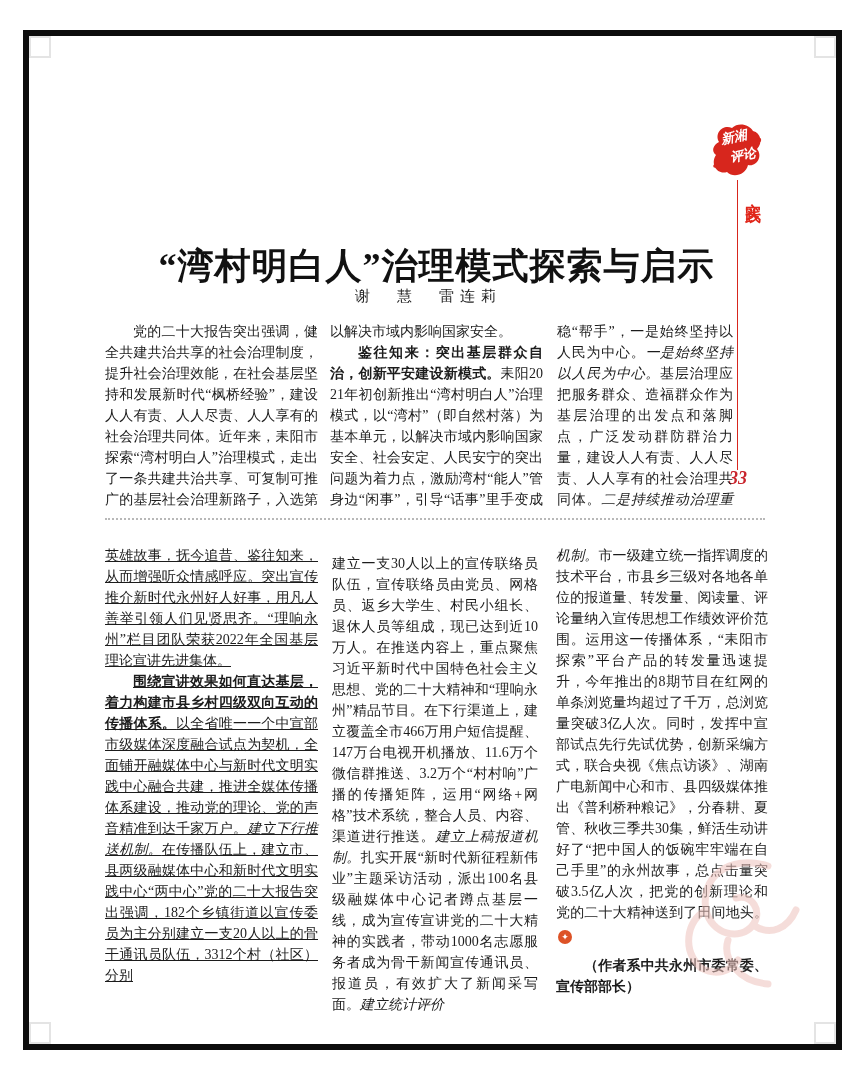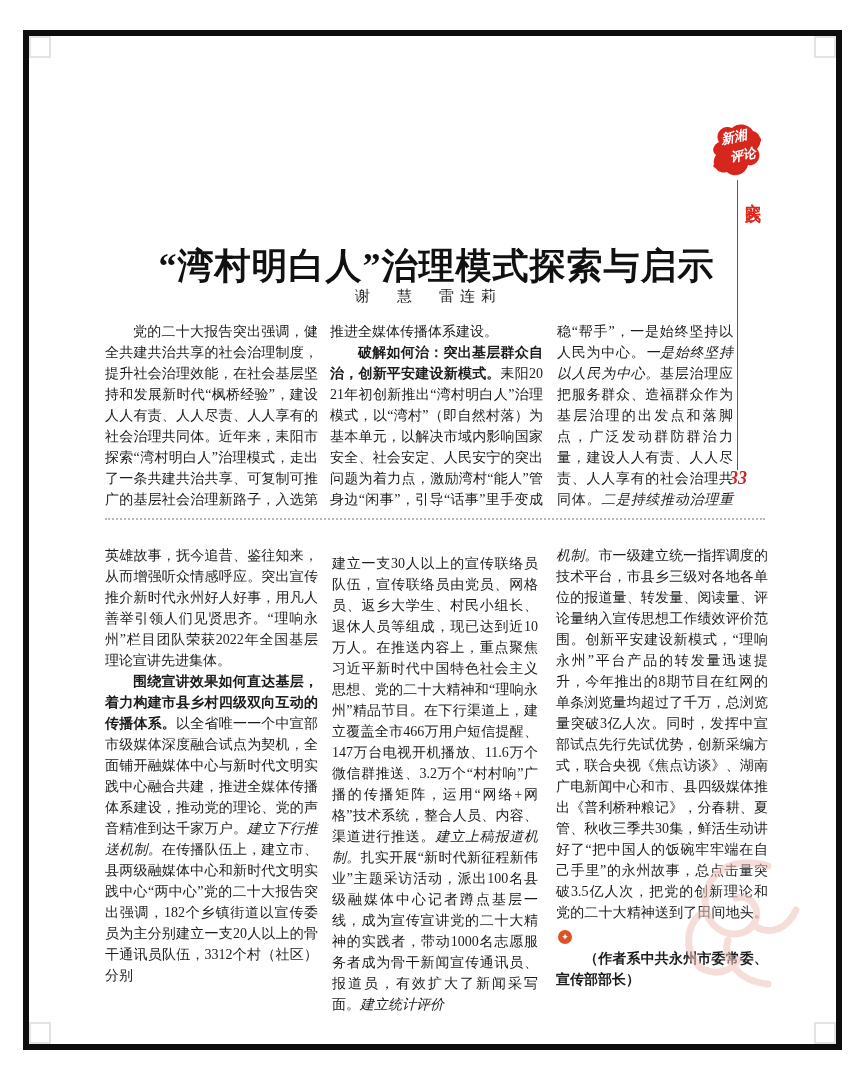--- a/index.html
+++ b/index.html
@@ -40,26 +40,26 @@
   }
 
   
   .cols{position:absolute;left:105px;display:flex;align-items:flex-start;}
   .top-cols{top:321px;width:663px;height:192px;overflow:hidden;}
   .bottom-cols{top:545px;width:663px;}
   .col{font-size:14px;line-height:21px;text-align:justify;word-break:break-all;color:#1c1c1c;}
   .tc1{width:213px;}
   .tc2{width:213px;margin-left:12px;}
   .tc3{width:176px;margin-left:14px;}
-  .bc1{width:213px;}
+  .bc1{width:213px;text-decoration:underline;}
   .bc2{width:206px;margin-left:14px;margin-top:8px;}
   .bc3{width:212px;margin-left:18px;}
   .para{margin:0;}
   .para.indent{text-indent:2em;}
-  .para.attribution{margin-top:4px;}
+  .para.attribution{margin-top:11px;}
   .run-b{font-family:"Liberation Sans","DejaVu Sans",sans-serif;font-weight:bold;}
   .run-i{font-style:italic;}
   .run-b2{font-family:"Liberation Sans","DejaVu Sans",sans-serif;font-weight:bold;}
   .end-mark{
     display:inline-block;width:14px;height:14px;border-radius:50%;
     background:#dd5226;color:#fff;font-size:9px;line-height:14px;text-align:center;
     vertical-align:-2px;margin-left:2px;font-family:"DejaVu Sans",sans-serif;
     text-indent:0;font-style:normal;
   }
 
@@ -91,40 +91,40 @@
 <div class="page-number">33</div>
 
 <h1 class="title">“湾村明白人”治理模式探索与启示</h1>
 <div class="authors">谢　慧　雷连莉</div>
 
 <div class="cols top-cols">
   <div class="col tc1">
       <p class="para indent"><span class="run-n">党的二十大报告突出强调，健全共建共治共享的社会治理制度，提升社会治理效能，在社会基层坚持和发展新时代“枫桥经验”，建设人人有责、人人尽责、人人享有的社会治理共同体。近年来，耒阳市探索“湾村明白人”治理模式，走出了一条共建共治共享、可复制可推广的基层社会治理新路子，入选第四</span></p>
     </div>
   <div class="col tc2">
-      <p class="para"><span class="run-n">推进全媒体传播体系建设。</span></p>
-      <p class="para indent"><span class="run-b">破解如何治：突出基层群众自治，创新平安建设新模式。</span><span class="run-n">耒阳2021年初创新推出“湾村明白人”治理模式，以“湾村”（即自然村落）为基本单元，以解决市域内影响国家安全、社会安定、人民安宁的突出问题为着力点，激励湾村“能人”管身边“闲事”，引导“话事”里手变成维</span></p>
+      <p class="para"><span class="run-n">以解决市域内影响国家安全。</span></p>
+      <p class="para indent"><span class="run-b">鉴往知来：突出基层群众自治，创新平安建设新模式。</span><span class="run-n">耒阳2021年初创新推出“湾村明白人”治理模式，以“湾村”（即自然村落）为基本单元，以解决市域内影响国家安全、社会安定、人民安宁的突出问题为着力点，激励湾村“能人”管身边“闲事”，引导“话事”里手变成维</span></p>
     </div>
   <div class="col tc3">
       <p class="para"><span class="run-n">稳“帮手”，一是始终坚持以人民为中心。</span><span class="run-i">一是始终坚持以人民为中心。</span><span class="run-n">基层治理应把服务群众、造福群众作为基层治理的出发点和落脚点，广泛发动群防群治力量，建设人人有责、人人尽责、人人享有的社会治理共同体。</span><span class="run-i">二是持续推动治理重心持续下移。</span></p>
     </div>
 </div>
 
 <div class="dotted-rule"></div>
 
 <div class="cols bottom-cols">
   <div class="col bc1">
       <p class="para"><span class="run-n">英雄故事，抚今追昔、鉴往知来，从而增强听众情感呼应。突出宣传推介新时代永州好人好事，用凡人善举引领人们见贤思齐。“理响永州”栏目团队荣获2022年全国基层理论宣讲先进集体。</span></p>
       <p class="para indent"><span class="run-b">围绕宣讲效果如何直达基层，着力构建市县乡村四级双向互动的传播体系。</span><span class="run-n">以全省唯一一个中宣部市级媒体深度融合试点为契机，全面铺开融媒体中心与新时代文明实践中心融合共建，推进全媒体传播体系建设，推动党的理论、党的声音精准到达千家万户。</span><span class="run-i">建立下行推送机制。</span><span class="run-n">在传播队伍上，建立市、县两级融媒体中心和新时代文明实践中心“两中心”党的二十大报告突出强调，182个乡镇街道以宣传委员为主分别建立一支20人以上的骨干通讯员队伍，3312个村（社区）分别</span></p>
     </div>
   <div class="col bc2">
       <p class="para"><span class="run-n">建立一支30人以上的宣传联络员队伍，宣传联络员由党员、网格员、返乡大学生、村民小组长、退休人员等组成，现已达到近10万人。在推送内容上，重点聚焦习近平新时代中国特色社会主义思想、党的二十大精神和“理响永州”精品节目。在下行渠道上，建立覆盖全市466万用户短信提醒、147万台电视开机播放、11.6万个微信群推送、3.2万个“村村响”广播的传播矩阵，运用“网络+网格”技术系统，整合人员、内容、渠道进行推送。</span><span class="run-i">建立上稿报道机制。</span><span class="run-n">扎实开展“新时代新征程新伟业”主题采访活动，派出100名县级融媒体中心记者蹲点基层一线，成为宣传宣讲党的二十大精神的实践者，带动1000名志愿服务者成为骨干新闻宣传通讯员、报道员，有效扩大了新闻采写面。</span><span class="run-i">建立统计评价</span></p>
     </div>
   <div class="col bc3">
-      <p class="para"><span class="run-i">机制。</span><span class="run-n">市一级建立统一指挥调度的技术平台，市县乡三级对各地各单位的报道量、转发量、阅读量、评论量纳入宣传思想工作绩效评价范围。创新平安建设新模式，“理响永州”平台产品的转发量迅速提升，今年推出的8期节目在红网的单条浏览量均超过了千万，总浏览量突破3亿人次。同时，发挥中宣部试点先行先试优势，创新采编方式，联合央视《焦点访谈》、湖南广电新闻中心和市、县四级媒体推出《普利桥种粮记》，分春耕、夏管、秋收三季共30集，鲜活生动讲好了“把中国人的饭碗牢牢端在自己手里”的永州故事，总点击量突破3.5亿人次，把党的创新理论和党的二十大精神送到了田间地头。</span><span class="end-mark">✦</span></p>
+      <p class="para"><span class="run-i">机制。</span><span class="run-n">市一级建立统一指挥调度的技术平台，市县乡三级对各地各单位的报道量、转发量、阅读量、评论量纳入宣传思想工作绩效评价范围。运用这一传播体系，“耒阳市探索”平台产品的转发量迅速提升，今年推出的8期节目在红网的单条浏览量均超过了千万，总浏览量突破3亿人次。同时，发挥中宣部试点先行先试优势，创新采编方式，联合央视《焦点访谈》、湖南广电新闻中心和市、县四级媒体推出《普利桥种粮记》，分春耕、夏管、秋收三季共30集，鲜活生动讲好了“把中国人的饭碗牢牢端在自己手里”的永州故事，总点击量突破3.5亿人次，把党的创新理论和党的二十大精神送到了田间地头。</span><span class="end-mark">✦</span></p>
       <p class="para indent attribution"><span class="run-b2">（作者系中共永州市委常委、宣传部部长）</span></p>
     </div>
 </div>
 
 <div class="ornament">
   <svg width="135" height="145" viewBox="0 0 135 145">
     <g fill="none" stroke="#eec3bd" stroke-width="7" stroke-linecap="round">
       <path d="M100 14 C60 2 32 26 38 58 C43 82 72 90 85 73 C95 59 84 42 68 46"></path>
       <path d="M38 58 C18 70 14 98 33 116"></path>
       <path d="M85 73 C103 85 120 76 128 58"></path>

